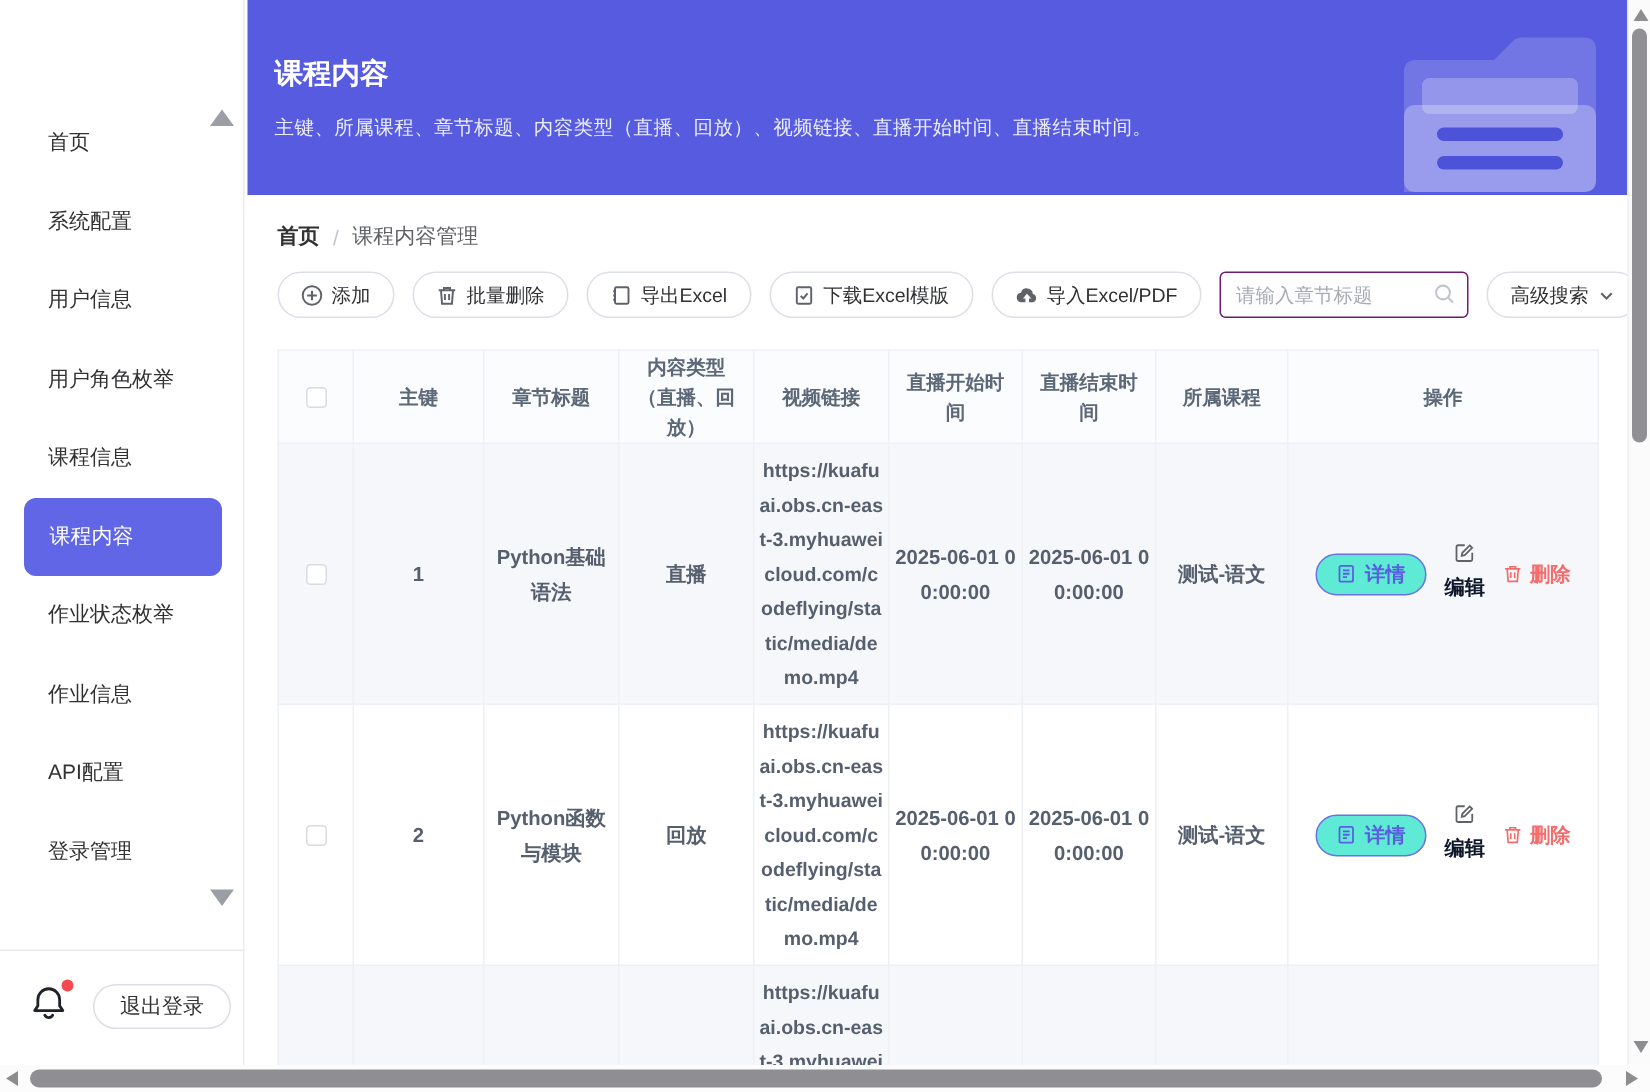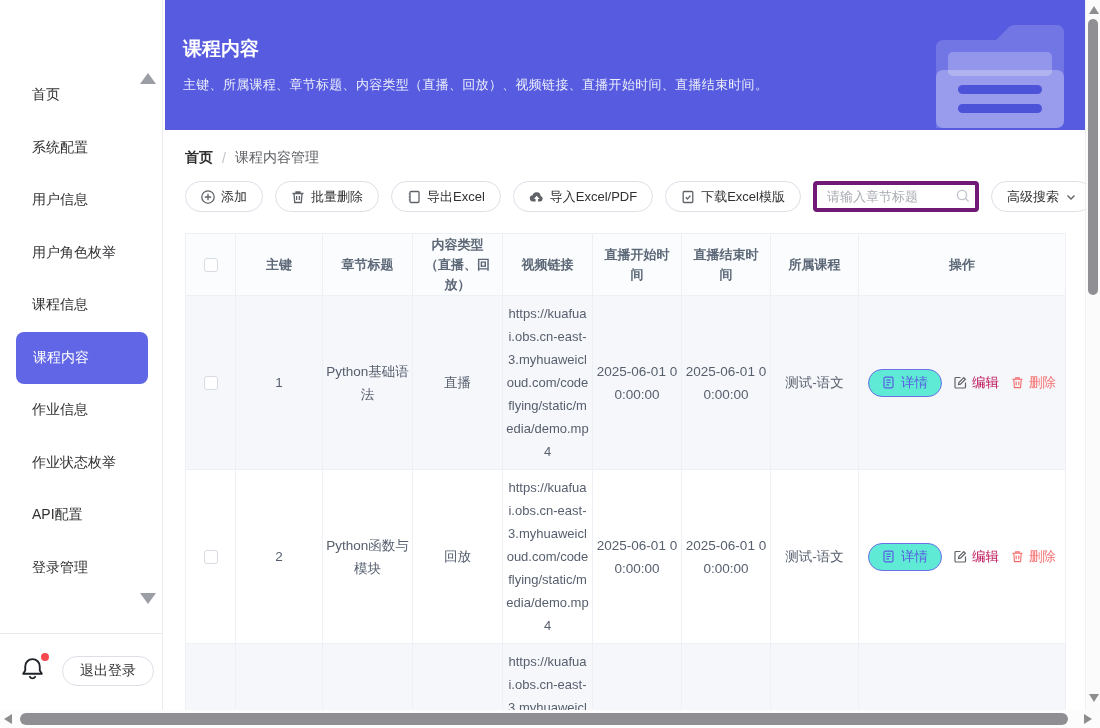--- a/index.html
+++ b/index.html
@@ -46,45 +46,45 @@
   .crumb-home { font-weight:bold; color:#303133; cursor:pointer; }
   .crumb-sep { color:#c0c4cc; }
 
   
   .toolbar { position:absolute; left:185px; top:181px; display:flex; gap:12px; align-items:center; z-index:2; }
   .pill-btn { height:31px; padding:12px 15px; display:flex; align-items:center; gap:6px;
     background:#fff; border:1px solid #dcdfe6; border-radius:16px; font-size:13px;
     color:#303133; cursor:pointer; white-space:nowrap; }
   .pill-btn svg { color:#5f6368; flex:none; }
   .search-box { position:relative; width:166px; height:31px; }
-  .search-box input { width:100%; height:100%; border:4px solid #701a75; border-radius:4px;
+  .search-box input { width:100%; height:100%; border:1px solid #701a75; border-radius:4px;
     padding:0 28px 0 10px; font-size:13px; color:#303133; outline:none;
     font-family:"Liberation Sans","DejaVu Sans",sans-serif; }
   .search-box input::placeholder { color:#a8abb2; }
   .search-ico { position:absolute; right:9px; top:8px; color:#c0c4cc; cursor:pointer; }
 
   
   .table-wrap { position:absolute; left:185px; top:233px; width:880px; z-index:2; }
   table { width:880px; border-collapse:collapse; table-layout:fixed; }
-  th, td { border:1px solid #edf0f5; text-align:center; vertical-align:middle; }
+  th, td { border:1px solid #edf0f5; text-align:center; vertical-align:middle;font-weight:bold; }
   th { height:62px; background:#fbfcfd; font-size:13px; font-weight:bold; color:#5c6878;
     line-height:20px; padding:0 6px; }
   td { font-size:13.5px; color:#565f6e; padding:6px 3px; line-height:23px; word-break:break-all; }
   tr.row { height:166px; }
   tr.row-odd td { background:#f6f7fa; }
   tr.row-even td { background:#fff; }
   .cell-url { font-size:13px; }
   .checkbox { display:inline-block; width:14px; height:14px; background:#fff;
     border:1px solid #d8dbe2; border-radius:3px; cursor:pointer; vertical-align:middle; }
   .actions { display:flex; align-items:center; justify-content:center; gap:12px; }
   .detail-btn { height:28px; padding:0 13px; display:flex; align-items:center; gap:6px;
     background:#5eead4; border:1px solid #6b70e8; border-radius:14px; color:#5a5fe2;
     font-size:13.5px; cursor:pointer; white-space:nowrap; }
   .link-act { display:flex; align-items:center; gap:5px; font-size:13.5px; cursor:pointer; white-space:nowrap; }
-  .edit-act { color:#be185d; }
+  .edit-act { color:#0f172a;flex-direction:column; }
   .edit-act svg { color:#5f6368; }
   .del-act { color:#f56c6c; }
 
   
   .vscroll { position:absolute; right:0; top:0; width:15px; height:710px;
     background:#fbfbfc; border-left:1px solid #f0f0f2; z-index:5; }
   .v-arrow-up { position:absolute; left:3px; top:6px; width:0; height:0; cursor:pointer;
     border-left:5px solid transparent; border-right:5px solid transparent; border-bottom:8px solid #8d8d8f; }
   .v-thumb { position:absolute; left:2px; top:19px; width:10px; height:276px;
     background:#909094; border-radius:5px; cursor:pointer; }
@@ -107,22 +107,22 @@
 
   <div class="sidebar">
     <div class="scroll-tri tri-up"></div>
     <div class="menu">
       <div class="menu-item">首页</div>
       <div class="menu-item">系统配置</div>
       <div class="menu-item">用户信息</div>
       <div class="menu-item">用户角色枚举</div>
       <div class="menu-item">课程信息</div>
       <div class="menu-item active">课程内容</div>
+      <div class="menu-item">作业状态枚举</div>
       <div class="menu-item">作业信息</div>
-      <div class="menu-item">作业状态枚举</div>
       <div class="menu-item">API配置</div>
       <div class="menu-item">登录管理</div>
     </div>
     <div class="scroll-tri tri-down"></div>
     <div class="sidebar-divider"></div>
 
     <div class="bell-wrap">
       <svg width="25" height="27" viewBox="0 0 24 26" fill="none" stroke="currentColor" stroke-width="1.8" stroke-linecap="round" stroke-linejoin="round">
         <path d="M12 4 a7 7 0 0 1 7 7 v4 l2 3 H3 l2 -3 v-4 a7 7 0 0 1 7 -7 Z"></path>
         <path d="M9.5 21 a2.8 2.8 0 0 0 5 0"></path>
@@ -165,31 +165,31 @@
       <span>批量删除</span>
     </div>
     <div class="pill-btn">
       <svg width="14" height="14" viewBox="0 0 14 14" fill="none" stroke="currentColor" stroke-width="1.3">
           <rect x="3" y="1.5" width="9" height="11" rx="1"></rect>
           <path d="M3 4.2 H1.8 M3 7 H1.8 M3 9.8 H1.8"></path>
         </svg>
       <span>导出Excel</span>
     </div>
     <div class="pill-btn">
-      <svg width="15" height="14" viewBox="0 0 15 14" fill="currentColor">
-          <path d="M4 11.5 a3.2 3.2 0 0 1 -.4 -6.37 A4.1 4.1 0 0 1 11.6 6 a2.8 2.8 0 0 1 -.4 5.5 H9 V9 h1.6 L7.6 5.8 5 9 h1.6 v2.5 Z"></path>
-        </svg>
-      <span>导入Excel/PDF</span>
-    </div>
-    <div class="pill-btn">
       <svg width="14" height="14" viewBox="0 0 14 14" fill="none" stroke="currentColor" stroke-width="1.3">
           <rect x="2.2" y="1.5" width="9.6" height="11" rx="1"></rect>
           <path d="M4.8 7.2 L6.5 9 L9.4 5.6"></path>
         </svg>
       <span>下载Excel模版</span>
+    </div>
+    <div class="pill-btn">
+      <svg width="15" height="14" viewBox="0 0 15 14" fill="currentColor">
+          <path d="M4 11.5 a3.2 3.2 0 0 1 -.4 -6.37 A4.1 4.1 0 0 1 11.6 6 a2.8 2.8 0 0 1 -.4 5.5 H9 V9 h1.6 L7.6 5.8 5 9 h1.6 v2.5 Z"></path>
+        </svg>
+      <span>导入Excel/PDF</span>
     </div>
     <div class="search-box">
       <input type="text" placeholder="请输入章节标题" style="">
       <svg class="search-ico" width="14" height="14" viewBox="0 0 14 14" fill="none" stroke="currentColor" stroke-width="1.4">
           <circle cx="6" cy="6" r="4.6"></circle>
           <path d="M9.5 9.5 L12.6 12.6"></path>
         </svg>
     </div>
     <div class="pill-btn">
       <span>高级搜索</span>

